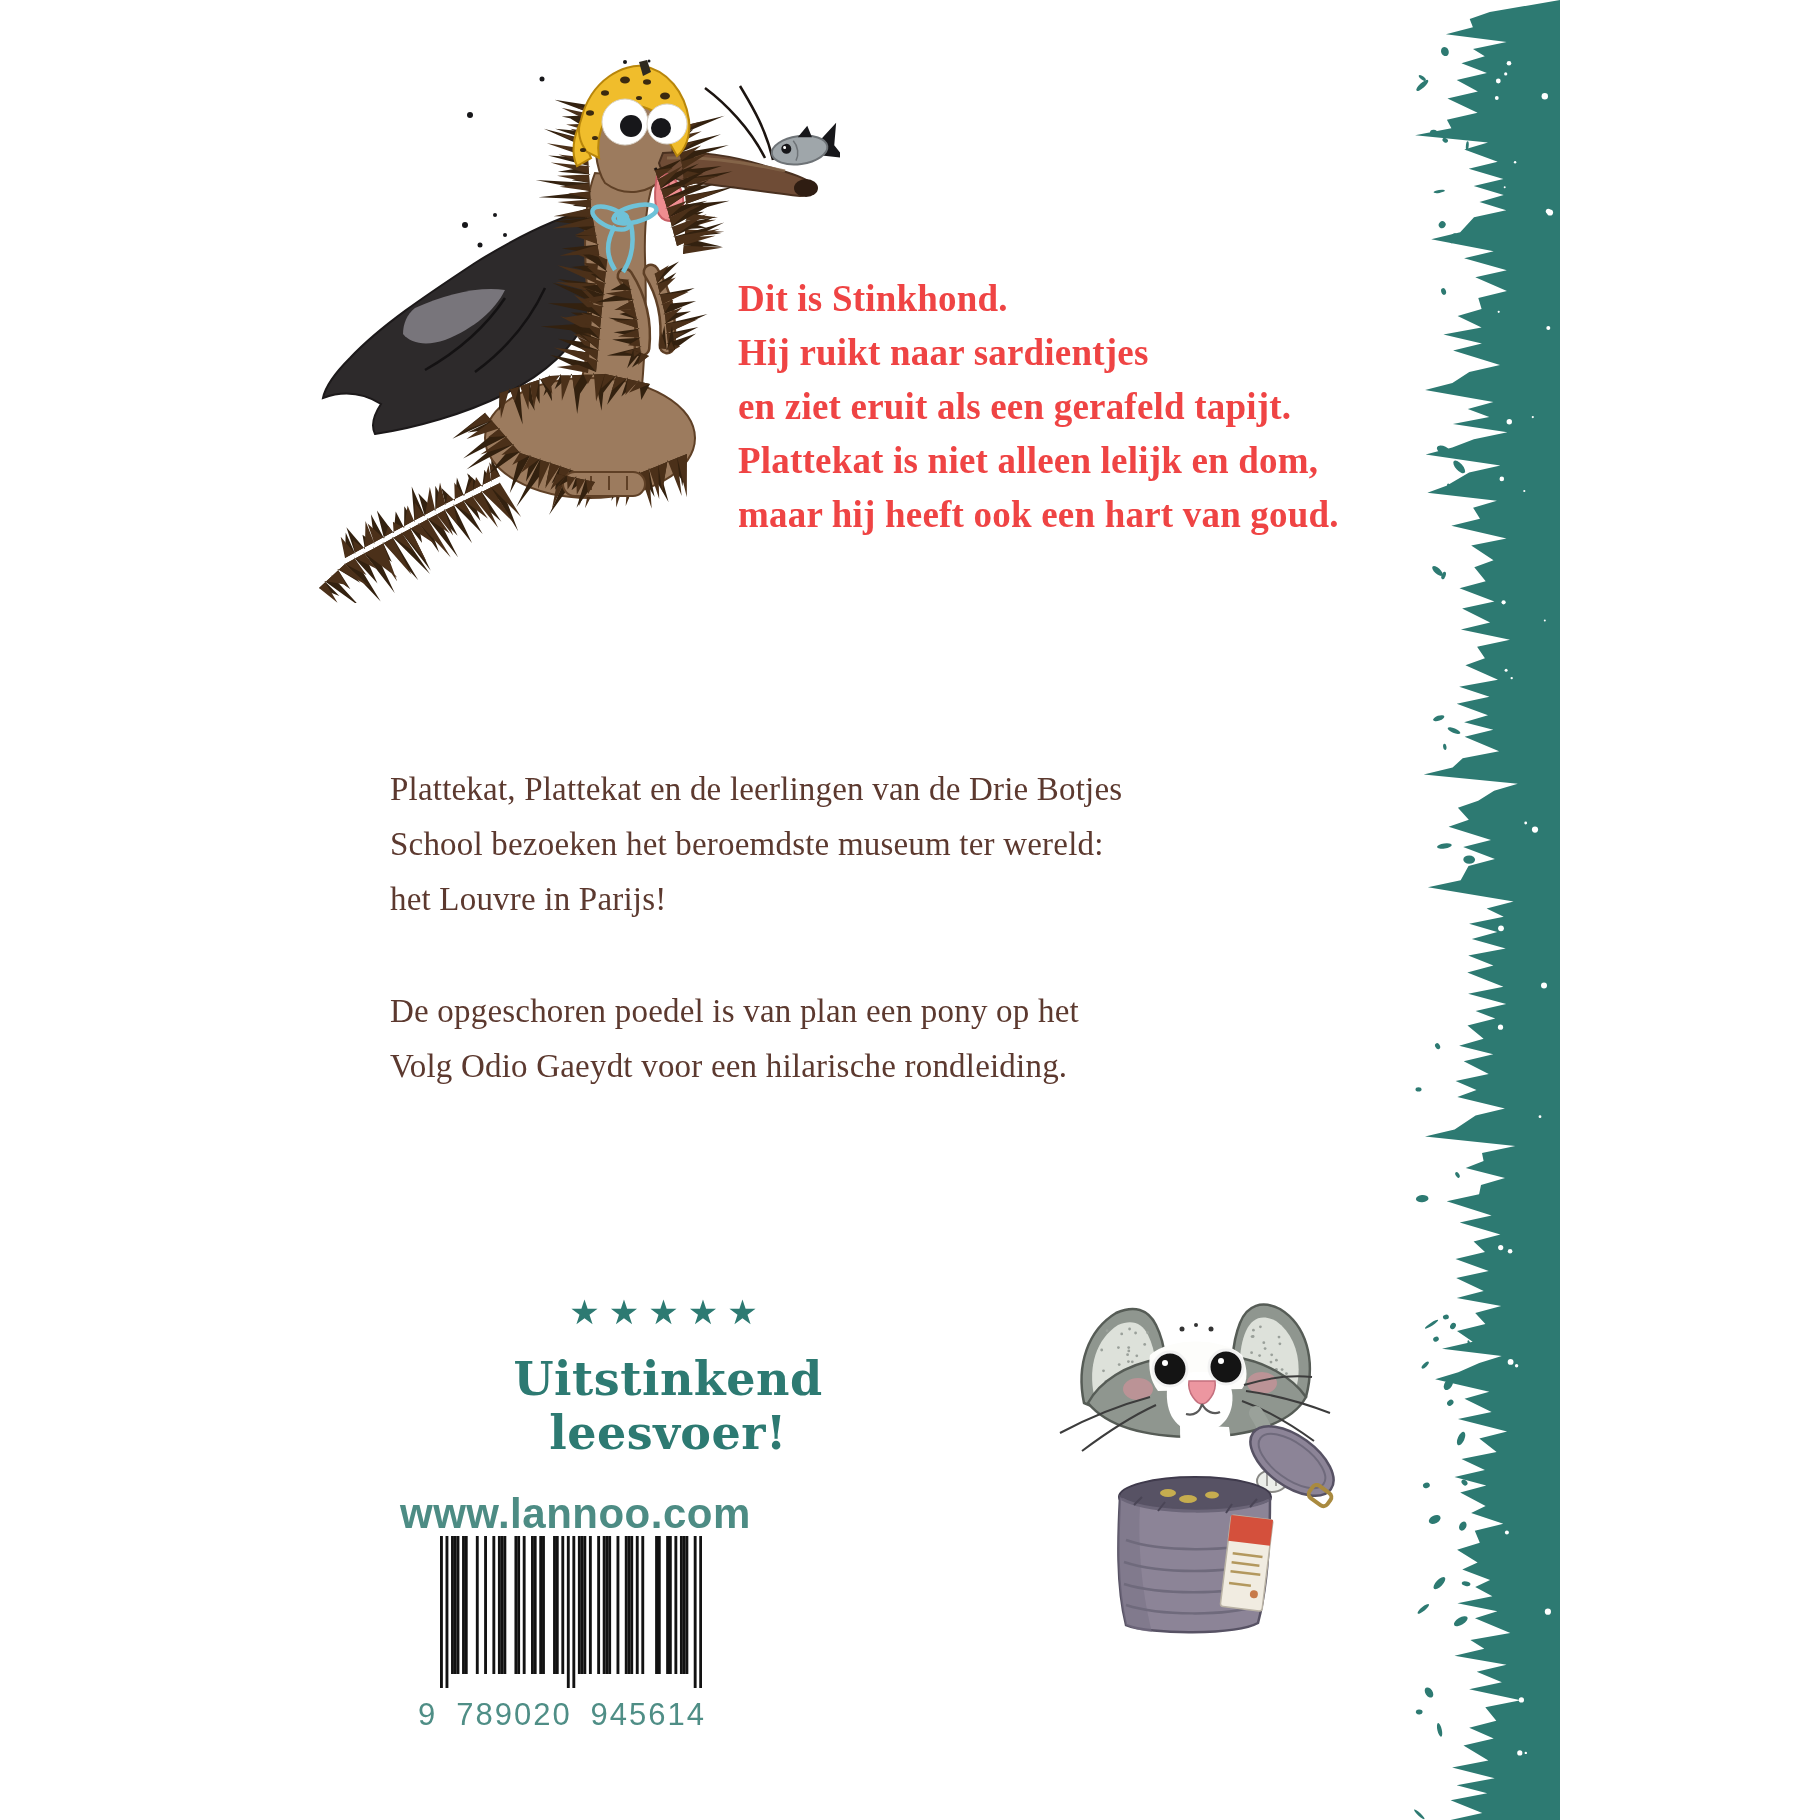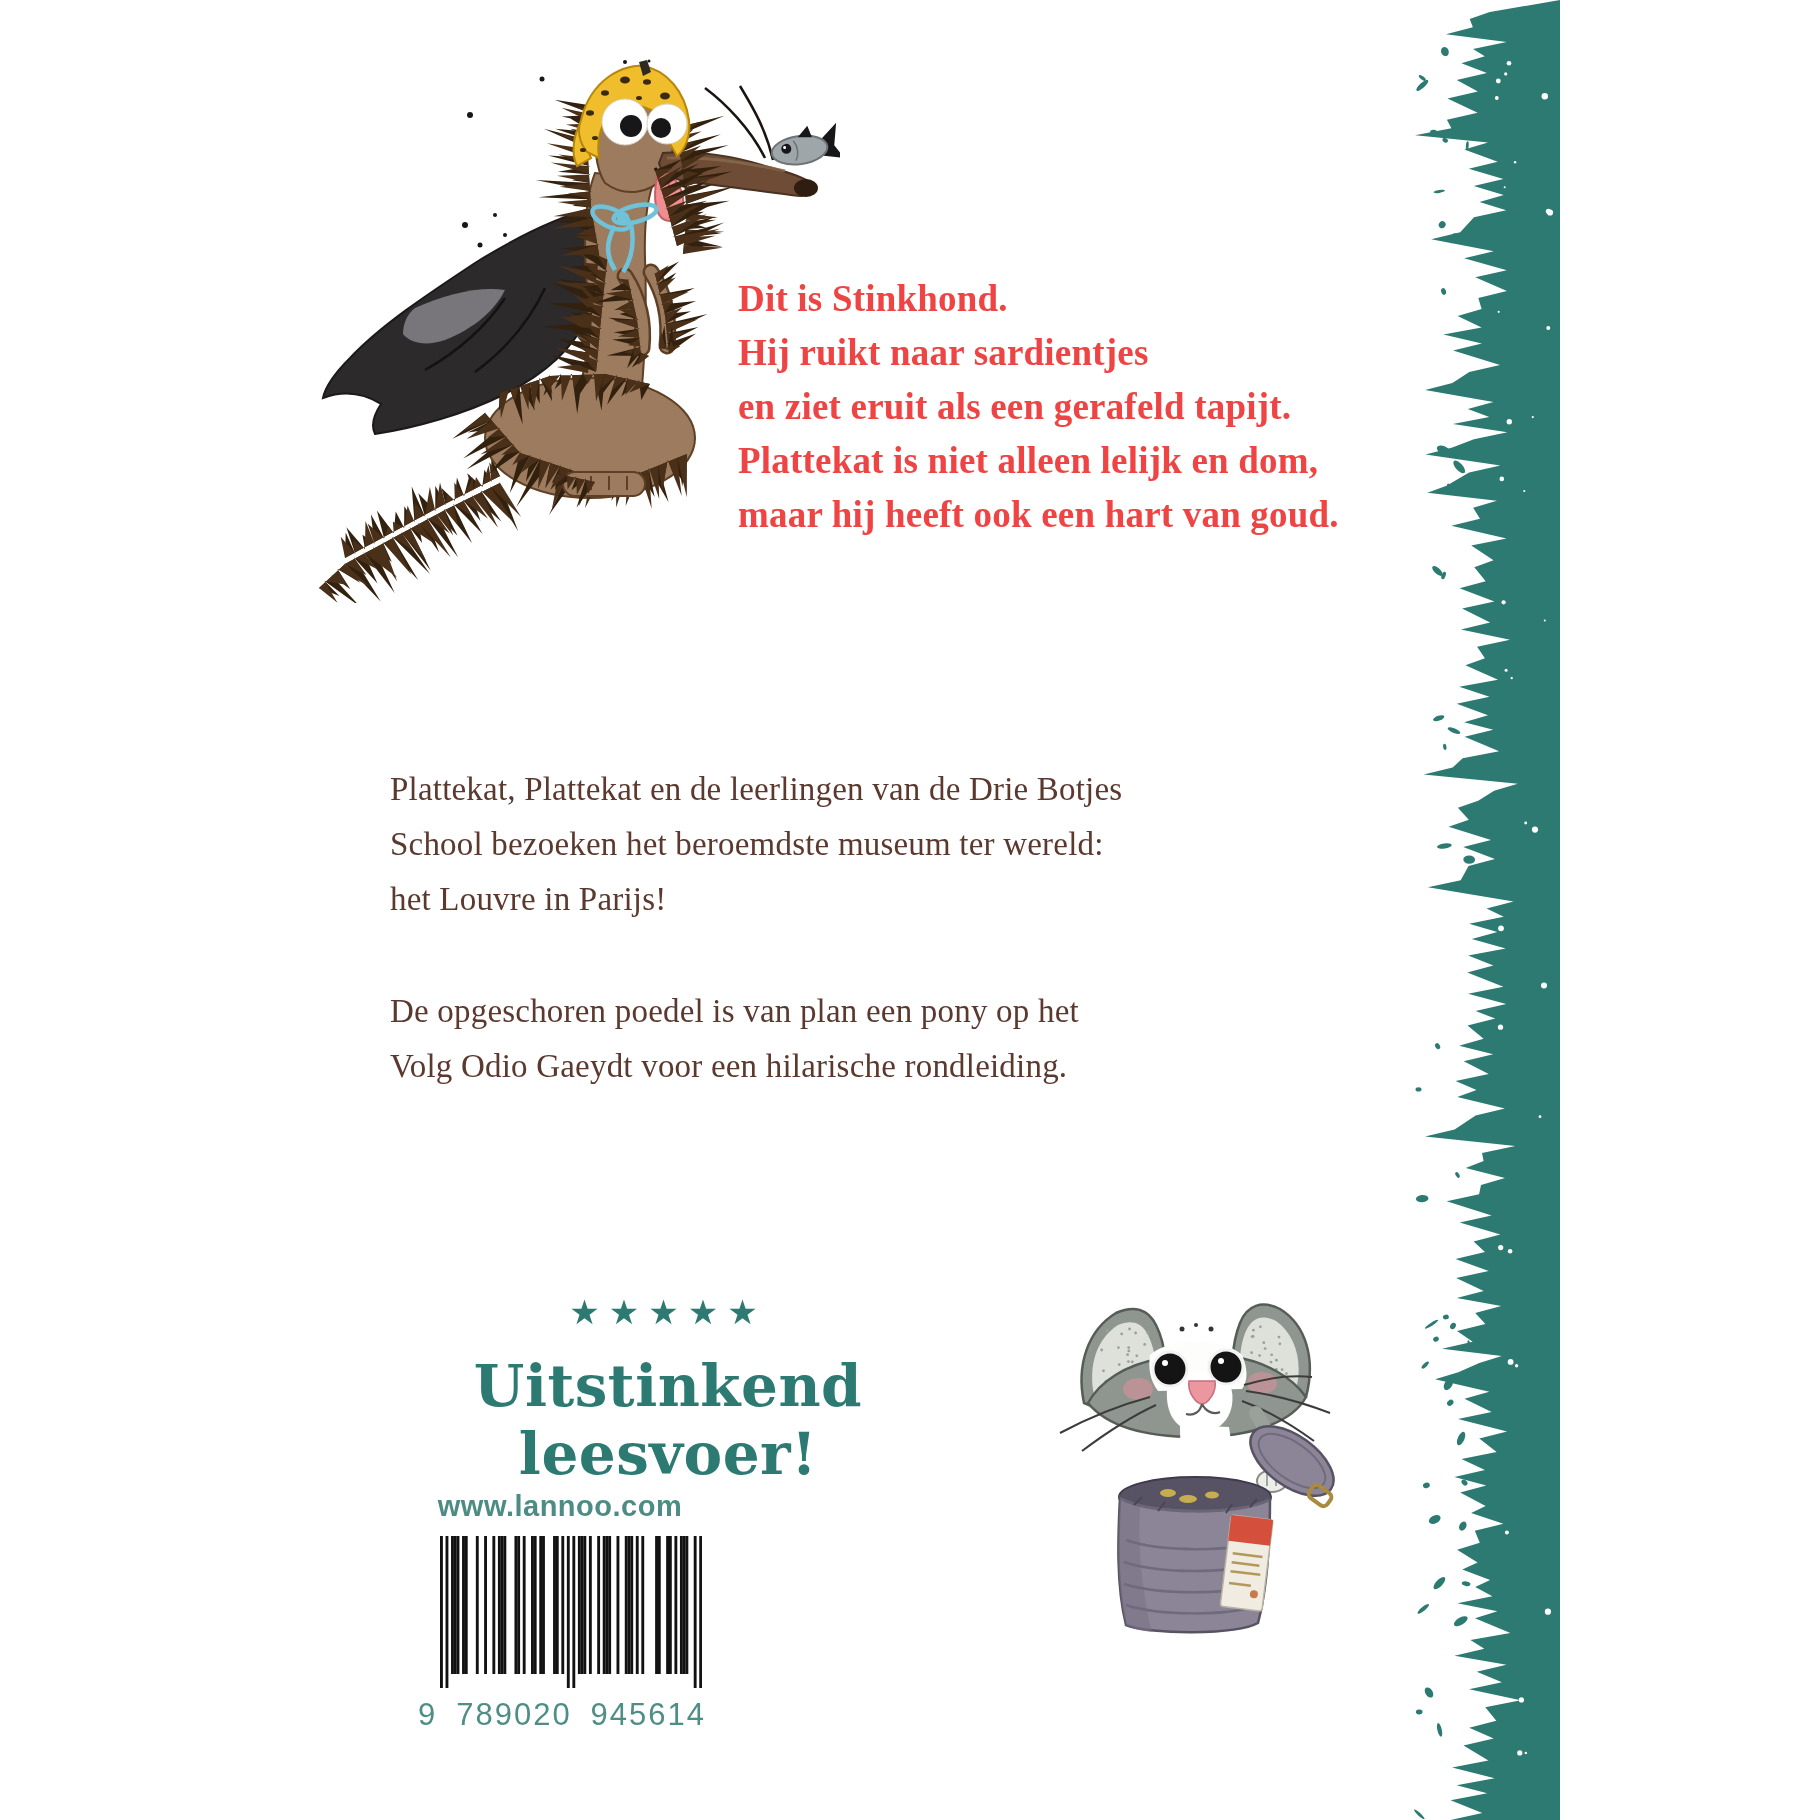--- a/index.html
+++ b/index.html
@@ -5,23 +5,23 @@
   html,body{margin:0;padding:0;background:#fff;}
   #canvas{position:relative;width:1820px;height:1820px;background:#fff;overflow:hidden;
           font-family:"Liberation Serif", serif;}
   .abs{position:absolute;}
   .intro{left:738px;top:272px;font-weight:bold;font-size:37px;line-height:54px;letter-spacing:.2px;}
   .para{left:390px;font-size:33px;line-height:55px;letter-spacing:.2px;}
   .p1{top:762px;}
   .p2{top:984px;}
   .stars{left:408px;top:1292px;width:520px;text-align:center;font-size:34px;letter-spacing:9px;
          font-family:"DejaVu Sans", sans-serif;}
-  .quote{left:408px;top:1352px;width:520px;text-align:center;font-size:58px;font-weight:bold;
+  .quote{left:408px;top:1352px;width:520px;text-align:center;font-size:46px;font-weight:bold;
          font-family:"DejaVu Serif", serif;letter-spacing:.5px;}
-  .site{left:400px;top:1490px;width:320px;text-align:center;font-size:29px;font-weight:bold;
+  .site{left:400px;top:1490px;width:320px;text-align:center;font-size:42px;font-weight:bold;
         font-family:"Liberation Sans", sans-serif;letter-spacing:.5px;}
   .isbnrow{left:418px;top:1697px;width:288px;display:flex;justify-content:space-between;
            font-family:"Liberation Sans", sans-serif;font-size:31px;letter-spacing:2px;}
   svg{display:block;}
 </style>
 </head>
 <body>
 
 <div id="canvas">
 

